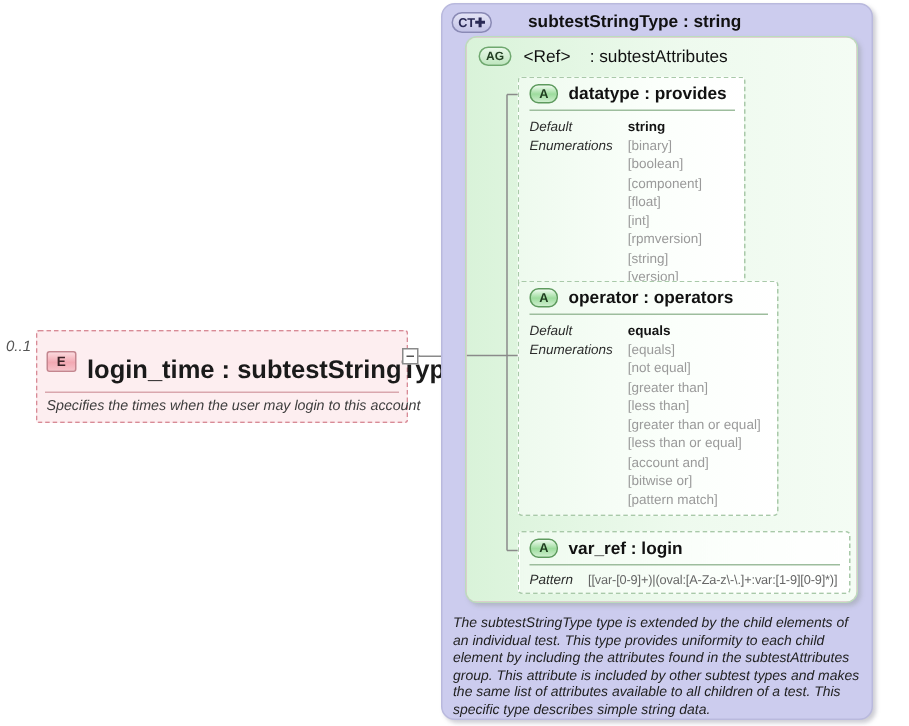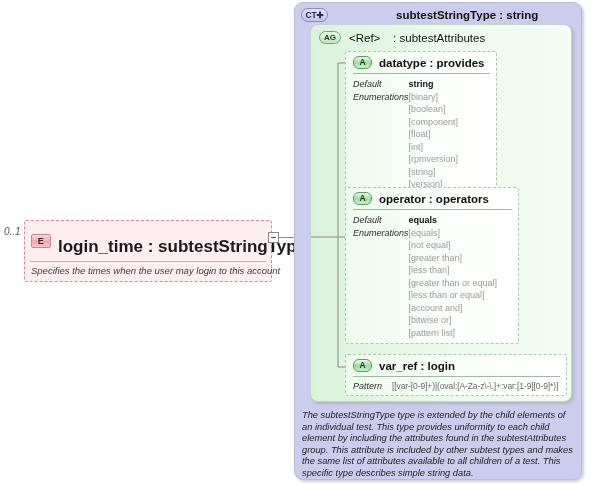--- a/index.html
+++ b/index.html
@@ -145,21 +145,20 @@
     line-height: 12px;
     text-align: center;
     flex: 0 0 auto;
     letter-spacing: -0.2px;
   }
   #ct-title {
     font-size: 11.5px;
     font-weight: bold;
     color: #111;
     white-space: nowrap;
-    margin-left: 44px;
   }
 
   
   #ag-box {
     position: absolute;
     left: 310px;
     top: 24px;
     width: 262px;
     height: 378px;
     box-sizing: border-box;
@@ -247,20 +246,21 @@
     color: #111;
     white-space: nowrap;
   }
   .attr-sep {
     height: 1px;
     background: #9dbd9d;
     margin: 1px 2px 4px 3px;
   }
   .attr-body {
     display: flex;
+    gap: 10px;
     padding-left: 3px;
   }
   .facet-labels {
     font-size: 9px;
     font-style: italic;
     color: #2c2c2c;
     line-height: 12.5px;
     white-space: nowrap;
     flex: 0 0 auto;
   }
@@ -391,21 +391,21 @@
       <div class="facet-values">
         <div class="def">equals</div>
         <div class="enum">[equals]</div>
         <div class="enum">[not equal]</div>
         <div class="enum">[greater than]</div>
         <div class="enum">[less than]</div>
         <div class="enum">[greater than or equal]</div>
         <div class="enum">[less than or equal]</div>
         <div class="enum">[account and]</div>
         <div class="enum">[bitwise or]</div>
-        <div class="enum">[pattern list]</div>
+        <div class="enum">[pattern match]</div>
       </div>
     </div>
   </div>
 
   <div class="attr-box" style="left:34px; top:329px; width:222px;">
     <div class="attr-head">
       <span class="icon-a">A</span>
       <span class="attr-title">var_ref   : login</span>
     </div>
     <div class="attr-sep"></div>

